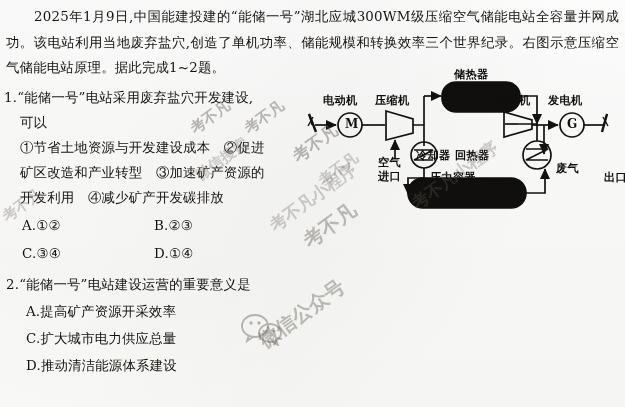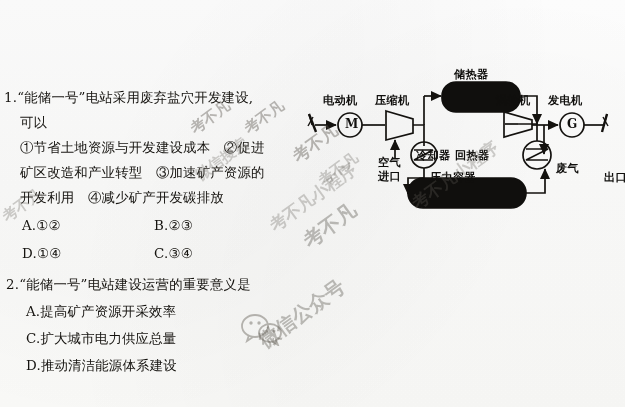--- a/index.html
+++ b/index.html
@@ -110,35 +110,36 @@
     opacity: 0.42;
   }
 </style>
 </head>
 <body>
 
 <div id="page">
 
   <div id="paper-grain"></div>
 
+  <div class="stem"><span class="indent"></span><span>2025年1月9日,中国能建投建的“能储一号”湖北应城300WM级压缩空气储能电站全容量并网成功。该电站利用当地废弃盐穴,创造了单机功率、储能规模和转换效率三个世界纪录。右图示意压缩空气储能电站原理。据此完成1~2题。</span></div>
 
   <div class="qblock" id="q1">
     <div class="q-line"><span>1.</span><span>“能储一号”电站采用废弃盐穴开发建设,</span></div>
     <div class="q-line"><span class="q-indent"></span><span>可以</span></div>
     <div class="q-line"><span class="q-indent"></span><span>①节省土地资源与开发建设成本　②促进</span></div>
     <div class="q-line"><span class="q-indent"></span><span>矿区改造和产业转型　③加速矿产资源的</span></div>
     <div class="q-line"><span class="q-indent"></span><span>开发利用　④减少矿产开发碳排放</span></div>
 
     <div class="opt-row">
       <div class="opt"><span>A.</span><span>①②</span></div>
       <div class="opt"><span>B.</span><span>②③</span></div>
     </div>
     <div class="opt-row">
+      <div class="opt"><span>C.</span><span>③④</span></div>
       <div class="opt"><span>D.</span><span>①④</span></div>
-      <div class="opt"><span>C.</span><span>③④</span></div>
     </div>
   </div>
 
   <div class="qblock" id="q2">
     <div class="q-line"><span>2.</span><span>“能储一号”电站建设运营的重要意义是</span></div>
     <div class="opt-stack">
       <div class="opt"><span>A.</span><span>提高矿产资源开采效率</span></div>
       <div class="opt"><span>C.</span><span>扩大城市电力供应总量</span></div>
       <div class="opt"><span>D.</span><span>推动清洁能源体系建设</span></div>
     </div>

